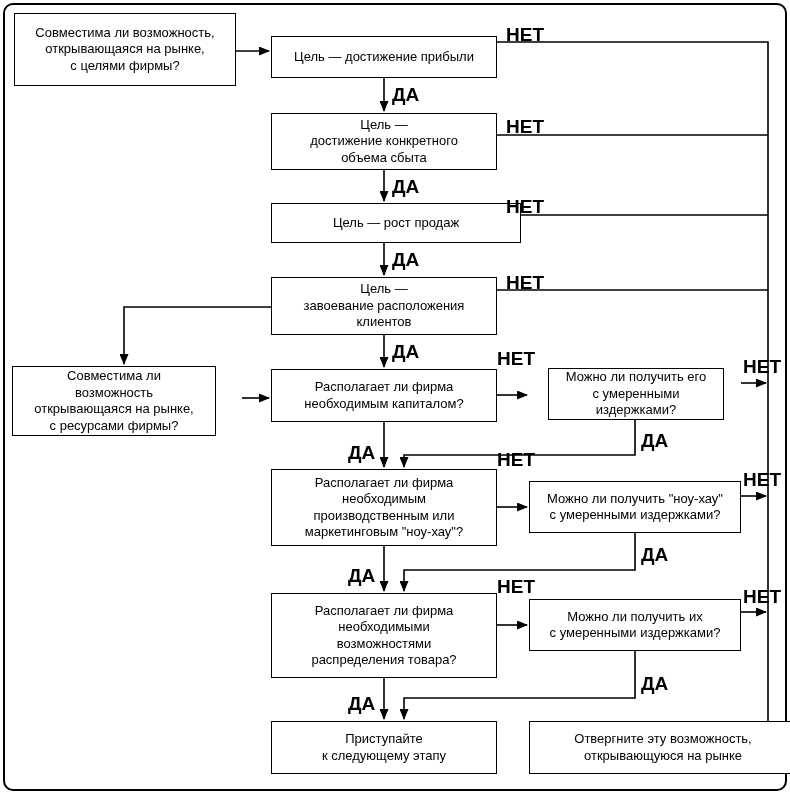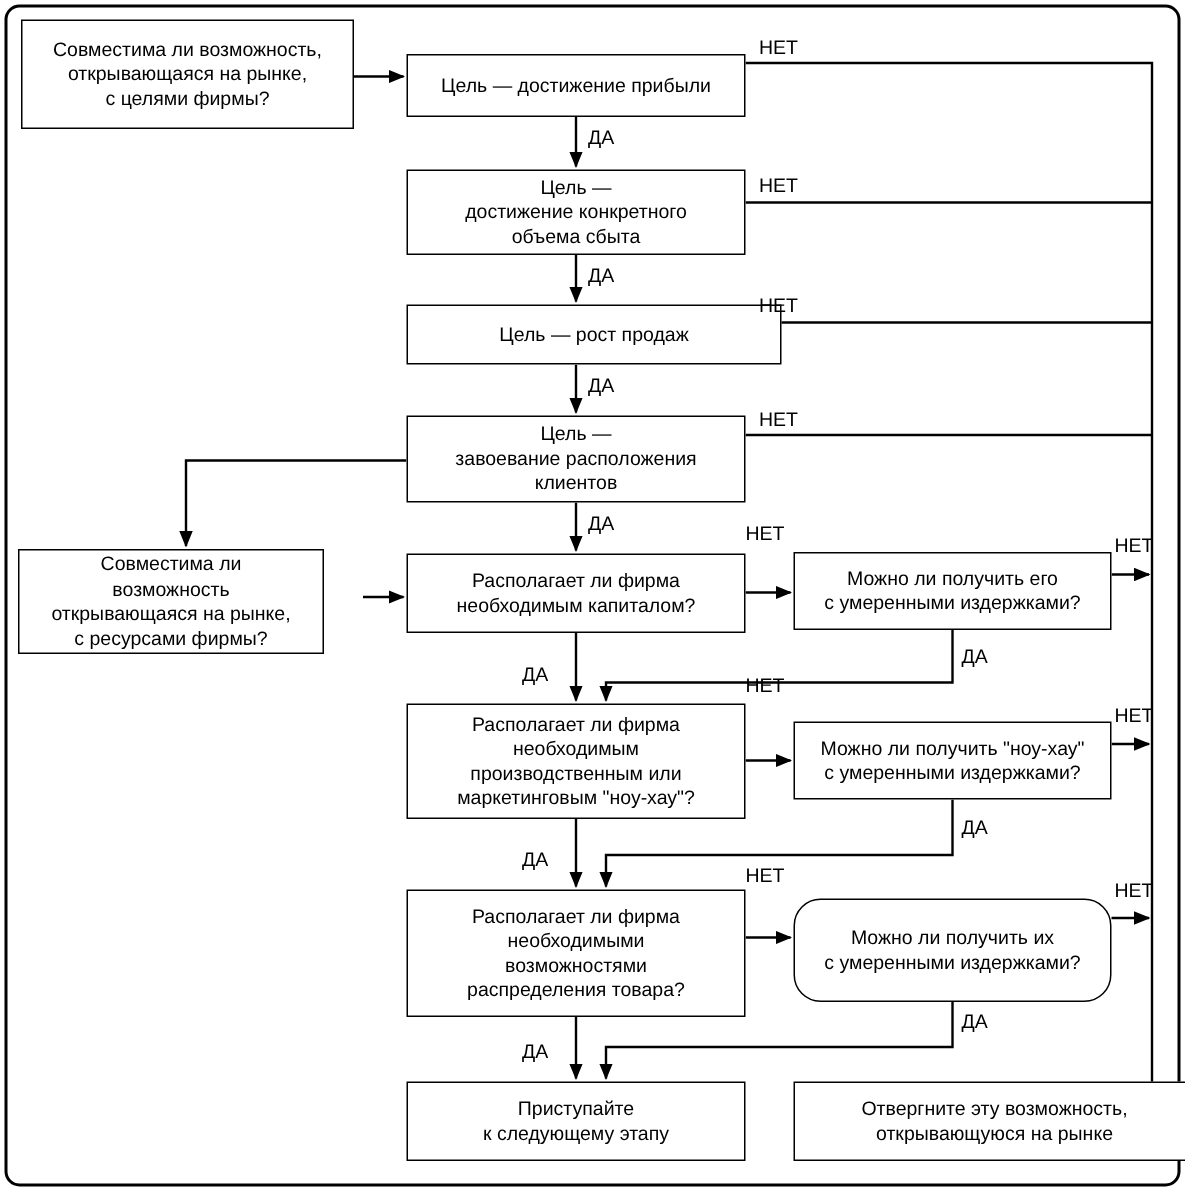--- a/index.html
+++ b/index.html
@@ -20,21 +20,21 @@
     display:flex; align-items:center; justify-content:center;
     text-align:center;
     border:1.6px solid #000;
     background:#fff;
     font-size:13px; line-height:1.27;
     white-space:pre-line;
     padding:2px 16px;
   }
   .lbl {
     position:absolute;
-    font-size:13px; line-height:1; font-weight:400;
+    font-size:19px; line-height:1; font-weight:700;
     background:transparent;
   }
 </style>
 </head>
 <body>
 
 <div class="stage">
 
   <div class="frame"></div>
 
@@ -87,37 +87,37 @@
 завоевание расположения
 клиентов</div>
 
   <div class="node" style="left:12px; top:366px; width:204px; height:70px;">Совместима ли возможность
 открывающаяся на рынке,
 с ресурсами фирмы?</div>
 
   <div class="node" style="left:271px; top:369px; width:226px; height:53px;">Располагает ли фирма
 необходимым капиталом?</div>
 
-  <div class="node" style="left:529px; top:368px; width:212px; height:52px;">Можно ли получить его
+  <div class="node" style="left:548px; top:368px; width:176px; height:52px;">Можно ли получить его
 с умеренными издержками?</div>
 
   <div class="node" style="left:271px; top:469px; width:226px; height:77px;">Располагает ли фирма
 необходимым
 производственным или
 маркетинговым "ноу-хау"?</div>
 
   <div class="node" style="left:529px; top:481px; width:212px; height:52px;">Можно ли получить "ноу-хау"
 с умеренными издержками?</div>
 
   <div class="node" style="left:271px; top:593px; width:226px; height:85px;">Располагает ли фирма
 необходимыми
 возможностями
 распределения товара?</div>
 
-  <div class="node" style="left:529px; top:599px; width:212px; height:69px;border-radius:18px;">Можно ли получить их
+  <div class="node" style="left:529px; top:599px; width:212px; height:52px;">Можно ли получить их
 с умеренными издержками?</div>
 
   <div class="node" style="left:271px; top:721px; width:226px; height:53px;">Приступайте
 к следующему этапу</div>
 
   <div class="node" style="left:529px; top:721px; width:268px; height:53px;">Отвергните эту возможность,
 открывающуюся на рынке</div>
 
   <span class="lbl" style="left:506px; top:25px;">НЕТ</span>
   <span class="lbl" style="left:392px; top:85px;">ДА</span>

